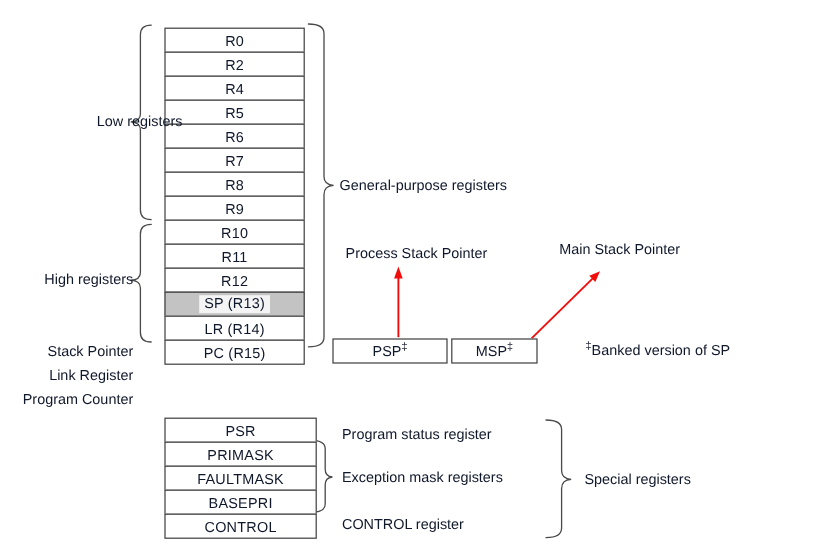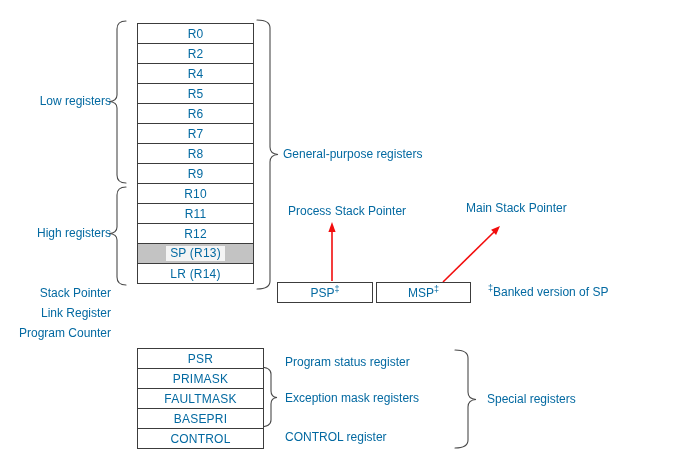--- a/index.html
+++ b/index.html
@@ -1,18 +1,18 @@
 <!DOCTYPE html>
 <html><head>
 <meta charset="utf-8">
 <style>
   html,body { margin:0; padding:0; background:#fff; }
   .canvas {
     position:relative; width:693px; height:462px; background:#ffffff;
-    font-family:"Liberation Sans", sans-serif; font-size:12px; color:#0369a1;
+    font-family:"Liberation Sans", sans-serif; font-size:12px; color:#0f172a;
     overflow:hidden;
   }
   .svg-layer { position:absolute; left:0; top:0; width:693px; height:462px; pointer-events:none; }
   .reg-col { position:absolute; left:137px; top:23px; width:117px; }
   .reg-col2 { position:absolute; left:137px; top:348px; width:127px; }
   .reg-row {
     box-sizing:border-box; height:21px; border:1px solid #3c3c3c; background:#fff;
     display:flex; align-items:center; justify-content:center; letter-spacing:0.2px;
   }
   .reg-row + .reg-row { margin-top:-1px; }
@@ -83,20 +83,23 @@
       </div>
     <div class="reg-row">
         <span>R12</span>
       </div>
     <div class="reg-row gray">
         <span class="hl">SP (R13)</span>
       </div>
     <div class="reg-row">
         <span>LR (R14)</span>
       </div>
+    <div class="reg-row">
+        <span>PC (R15)</span>
+      </div>
   </div>
 
   <div class="reg-col2">
     <div class="reg-row">
         <span>PSR</span>
       </div>
     <div class="reg-row">
         <span>PRIMASK</span>
       </div>
     <div class="reg-row">
@@ -106,25 +109,25 @@
         <span>BASEPRI</span>
       </div>
     <div class="reg-row">
         <span>CONTROL</span>
       </div>
   </div>
 
   <div class="ptr-box" style="left:277px; top:282px; width:96px;">
     <span><span>PSP</span><sup>‡</sup></span>
   </div>
-  <div class="ptr-box" style="left:376px; top:282px; width:95px;">
+  <div class="ptr-box" style="left:376px; top:282px; width:72px;">
     <span><span>MSP</span><sup>‡</sup></span>
   </div>
 
-  <div class="llabel" style="top:94px;">Low registers</div>
+  <div class="llabel" style="top:94px;padding-left:41px;">Low registers</div>
   <div class="llabel" style="top:226px;">High registers</div>
   <div class="llabel" style="top:286px;">Stack Pointer</div>
   <div class="llabel" style="top:306px;">Link Register</div>
   <div class="llabel" style="top:326px;">Program Counter</div>
 
   <div class="label" style="left:283px; top:147px;">General-purpose registers</div>
   <div class="label" style="left:288px; top:204px;">Process Stack Pointer</div>
   <div class="label" style="left:466px; top:201px;">Main Stack Pointer</div>
   <div class="label" style="left:488px; top:285px;"><sup>‡</sup><span>Banked version of SP</span></div>
   <div class="label" style="left:285px; top:355px;">Program status register</div>

